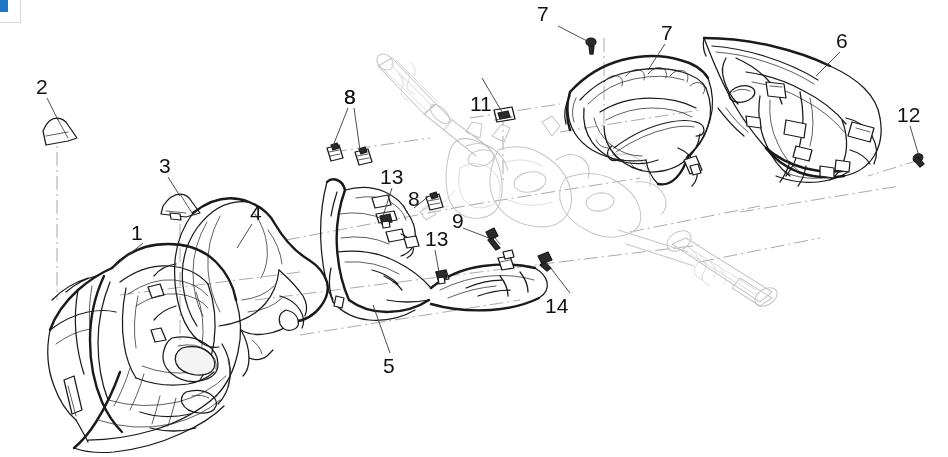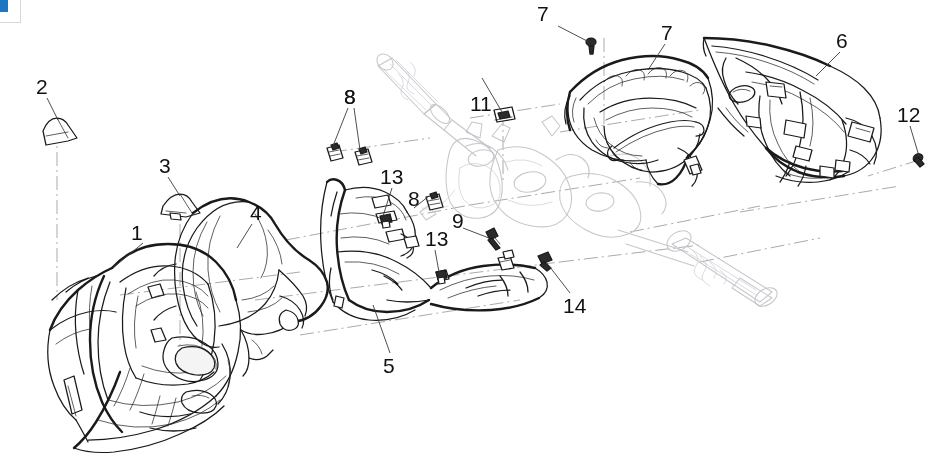--- a/index.html
+++ b/index.html
@@ -392,16 +392,16 @@
       <div class="callout" style="left: 661px; top: 22px;">7</div>
       <div class="callout" style="left: 344px; top: 86px;">8</div>
       <div class="callout" style="left: 344px; top: 86px;">8</div>
       <div class="callout" style="left: 408px; top: 188px;">8</div>
       <div class="callout" style="left: 452px; top: 210px;">9</div>
       <div class="callout" style="left: 537px; top: 3px;">7</div>
       <div class="callout" style="left: 470px; top: 56px; margin-top: 37px;">11</div>
       <div class="callout" style="left: 897px; top: 104px; text-align: right;">12</div>
       <div class="callout" style="left: 380px; top: 166px;">13</div>
       <div class="callout" style="left: 425px; top: 228px;">13</div>
-      <div class="callout" style="left: 563px; top: 295px;">14</div>
+      <div class="callout" style="left: 545px; top: 295px;">14</div>
     </div>
 
 </div>
 
 </body></html>

